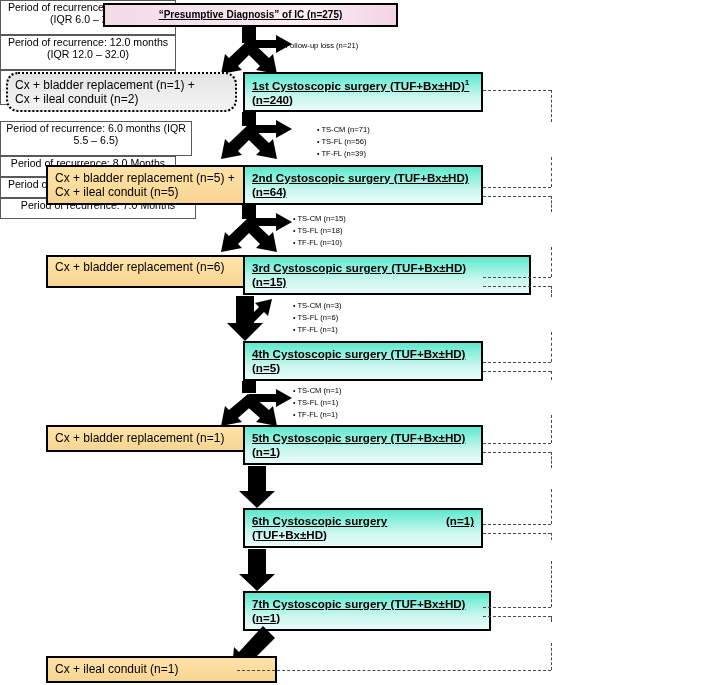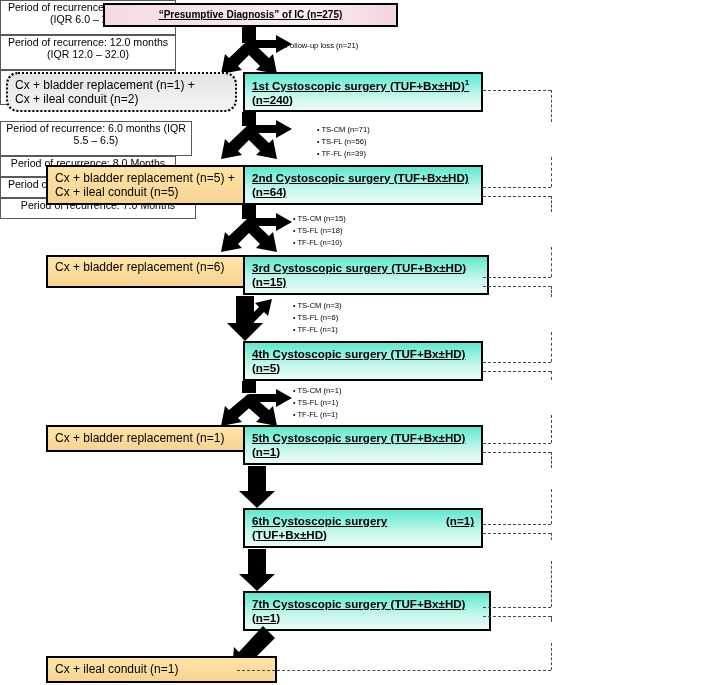--- a/index.html
+++ b/index.html
@@ -163,21 +163,21 @@
   <div class="branch-list" style="left:293px; top:213px;">
     <div>TS-CM (n=15)</div>
     <div>TS-FL (n=18)</div>
     <div>TF-FL (n=10)</div>
   </div>
 
   <div class="node yellow-box" style="left:6px; top:255px; width:231px; height:33px; align-items:flex-start;">
     <span>Cx + bladder replacement (n=6)</span>
   </div>
 
-  <div class="node cyst-box" style="left:243px; top:255px; width:246px; height:40px; flex-direction:column;">
+  <div class="node cyst-box" style="left:243px; top:255px; width:288px; height:40px; flex-direction:column;">
     <span class="line">3rd Cystoscopic surgery (TUF+Bx±HD)</span>
     <span class="line">(n=15)</span>
   </div>
 
   <div class="arrow" style="left:226px; top:296px; width:90px; height:46px;">
     <svg width="90" height="46" viewBox="0 0 90 46">
 
       <path d="M10 0 H28 V27 H37 L19 45 L1 27 H10 Z" fill="#000"></path>
 
       <path d="M22 22 L33 11 L29 7 L46 3 L42 20 L38 16 L27 27 Z" fill="#000"></path>

